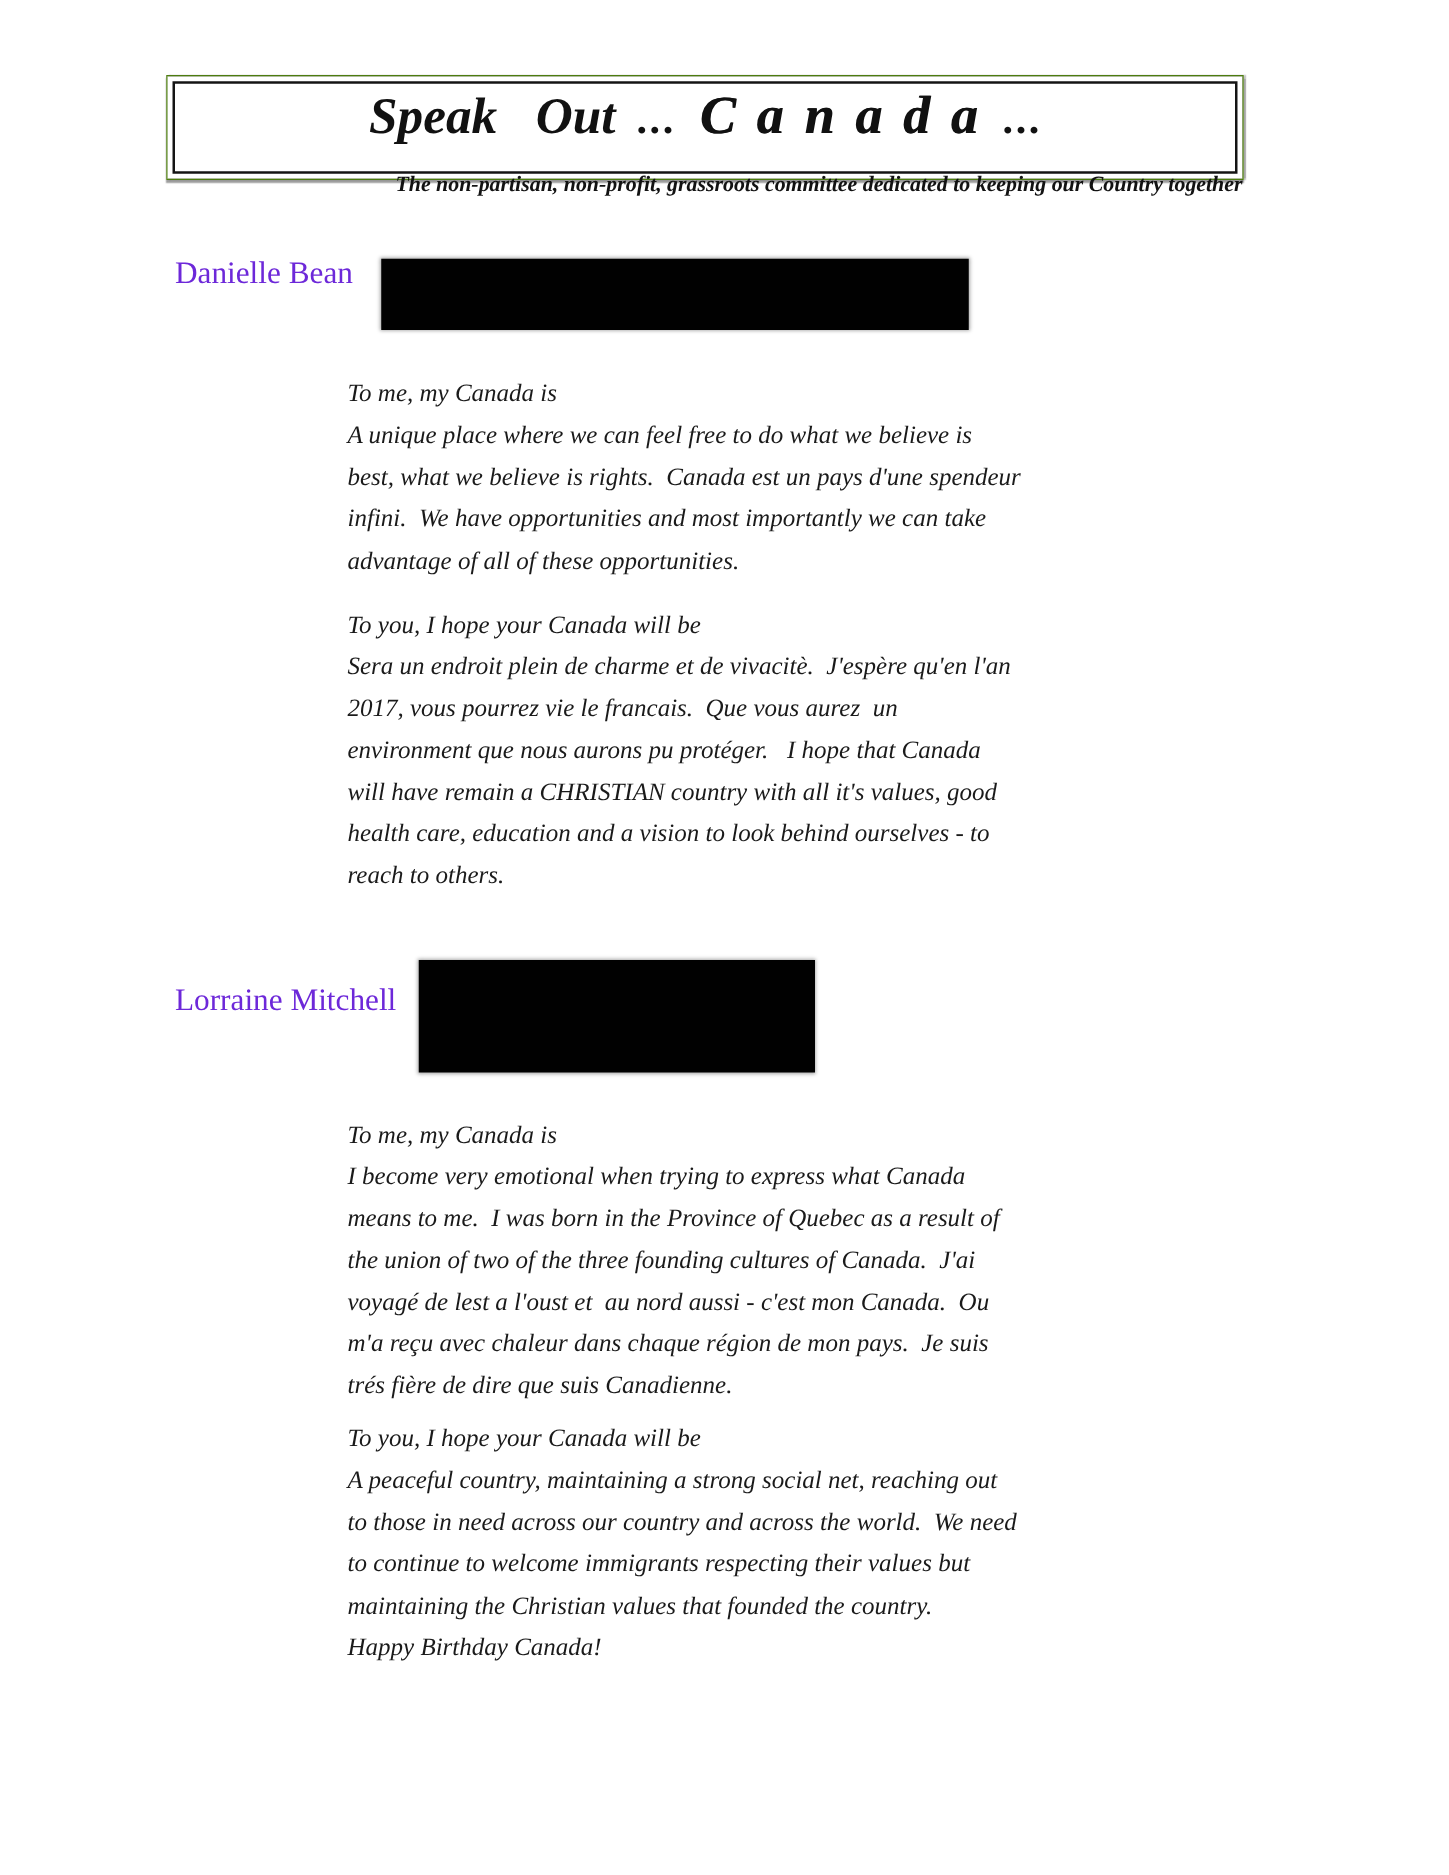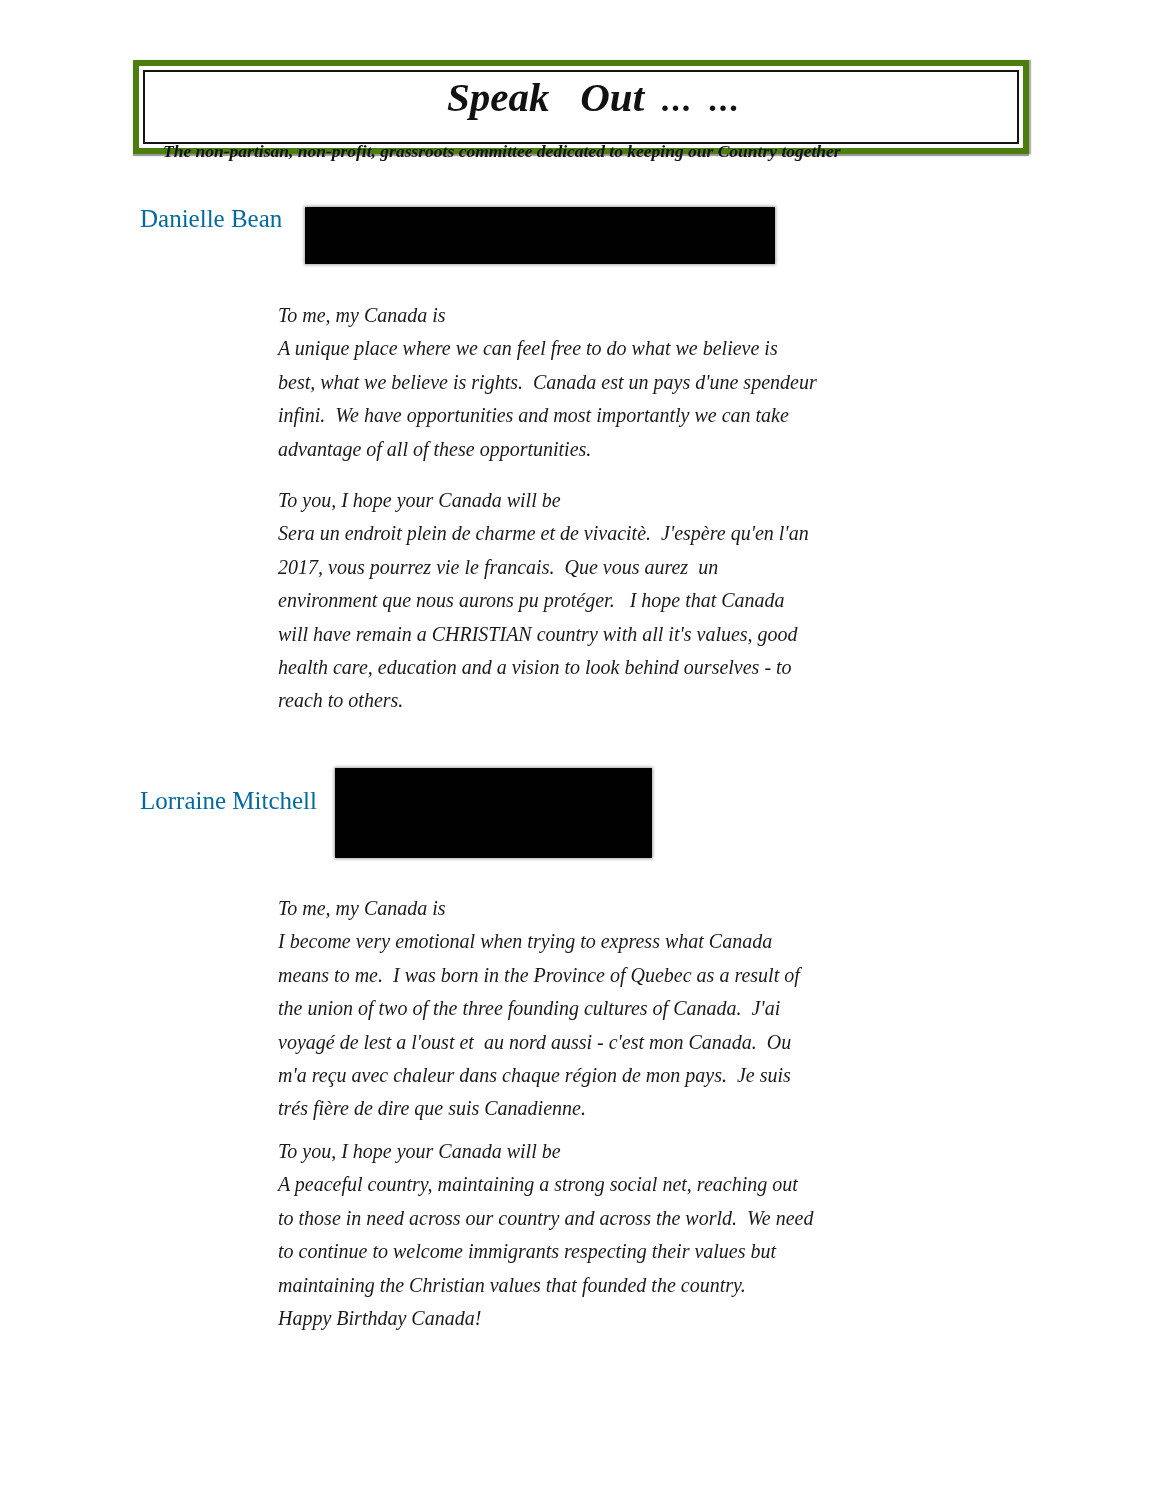--- a/index.html
+++ b/index.html
@@ -17,28 +17,27 @@
     color: #161616;
   }
 
   
   .masthead {
     position: absolute;
     left: 133px;
     top: 60px;
     width: 860px;
     height: 82px;
-    border: 6px solid #4d7c0f;
+    border: 1px solid #4d7c0f;
     box-shadow: 0 2px 1px rgba(40,40,40,0.45),
                 2px 0 1px rgba(40,40,40,0.35),
                 inset 0 0 0 4px #ffffff,
                 inset 0 0 0 6px #141414;
-    text-align: left;
+    text-align: right;
     box-sizing: content-box;
-    padding-left: 24px;
   }
   .masthead-title {
     display: flex;
     justify-content: center;
     align-items: baseline;
     margin-top: 8px;
     font-style: italic;
     font-weight: bold;
     font-size: 41px;
     line-height: 46px;
@@ -64,21 +63,21 @@
     font-size: 17.5px;
     line-height: 20px;
     color: #121212;
   }
 
   
   .entry-name {
     position: absolute;
     font-size: 25px;
     line-height: 30px;
-    color: #0369a1;
+    color: #6d28d9;
   }
   .entry-name.n1 { left: 140px; top: 204px; }
   .entry-name.n2 { left: 140px; top: 786px; }
 
   .redaction {
     position: absolute;
     background: #010101;
     box-shadow: 0 0 3px 1px rgba(0,0,0,0.35);
   }
   .redaction.r1 { left: 305px; top: 207px; width: 470px; height: 57px; }
@@ -101,20 +100,21 @@
 </style>
 </head>
 <body>
 
 <div class="page">
 
   <div class="masthead">
     <div class="masthead-title">
       <span class="seg">Speak   Out</span>
       <span class="dots">...</span>
+      <span class="seg canada">C a n a d a</span>
       <span class="dots">...</span>
     </div>
     <div class="masthead-subtitle">The non-partisan, non-profit, grassroots committee dedicated to keeping our Country together</div>
   </div>
 
   <span class="entry-name n1">Danielle Bean</span>
   <span class="redaction r1"></span>
 
   <div class="para p1a">To me, my Canada is
 A unique place where we can feel free to do what we believe is

